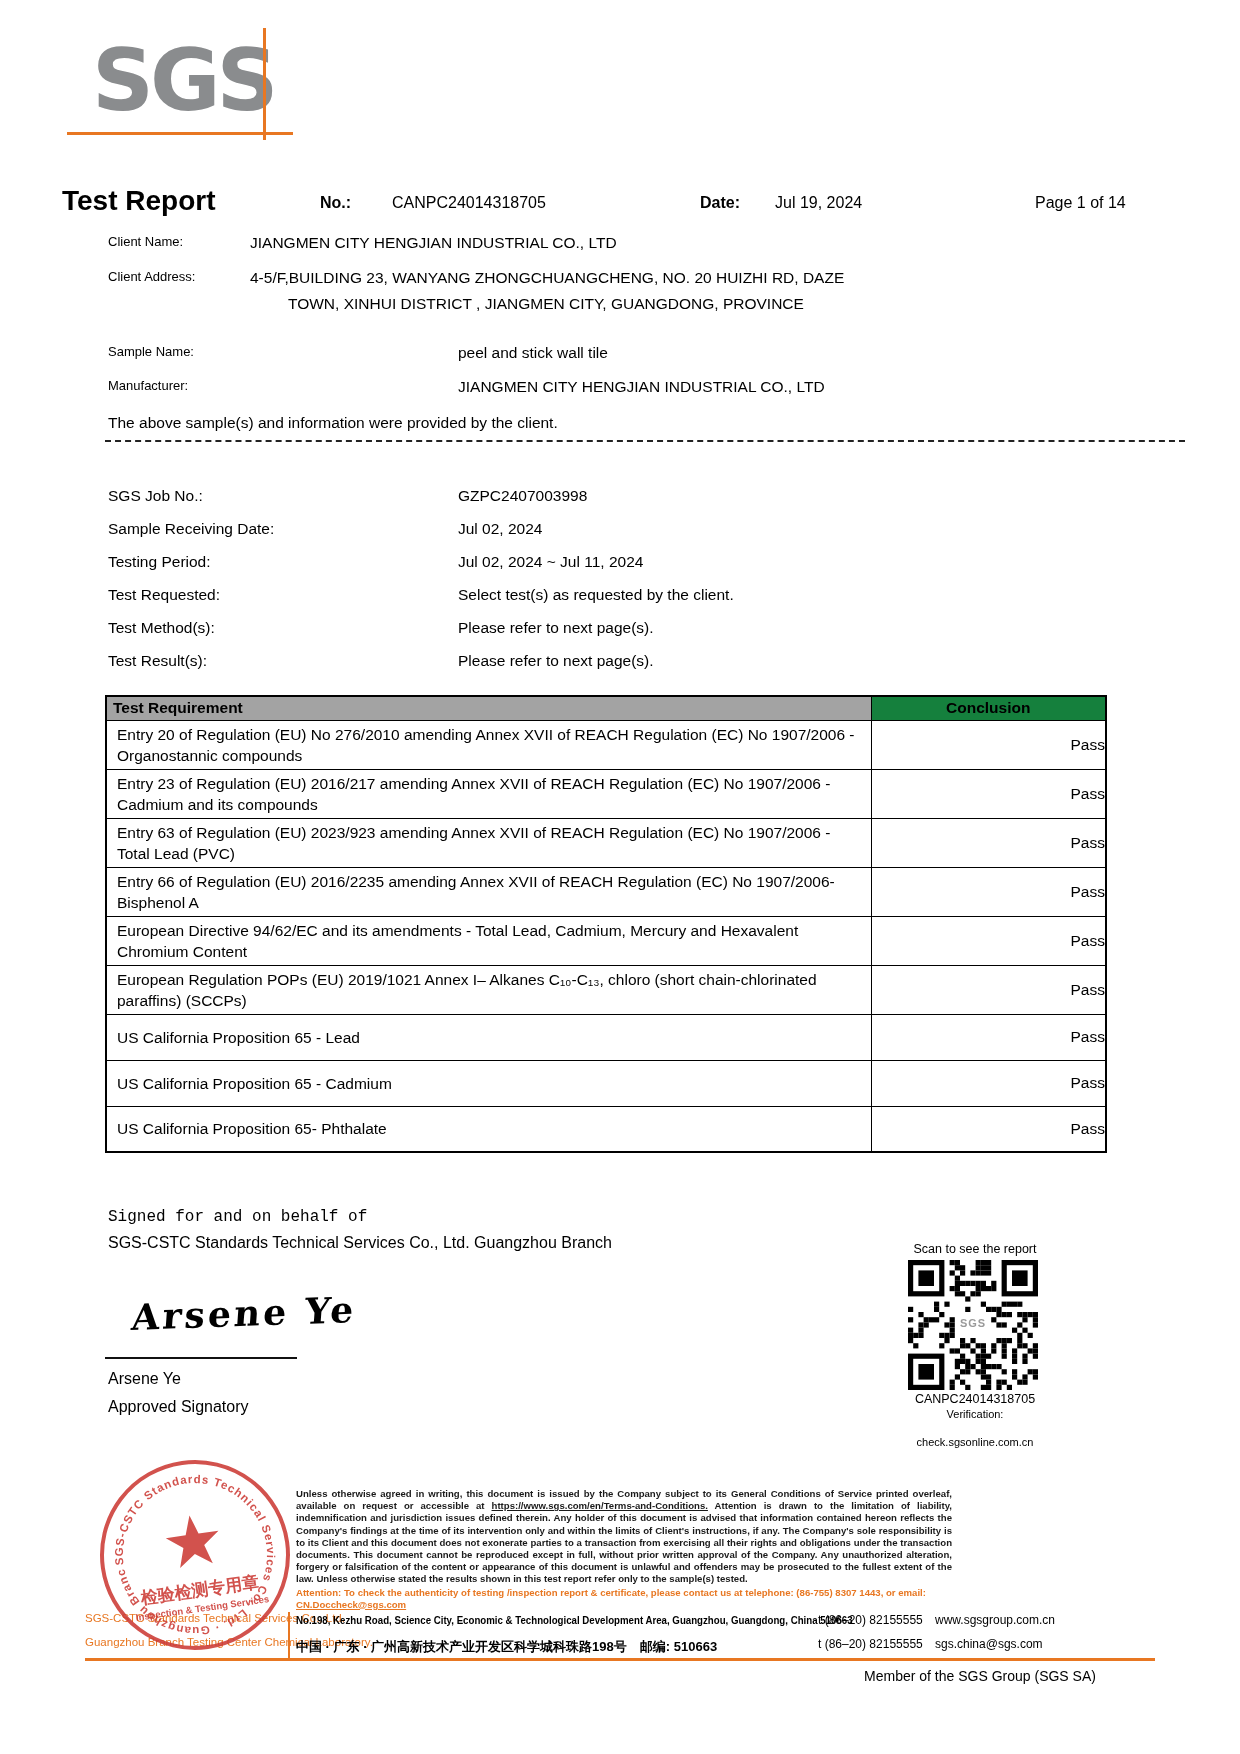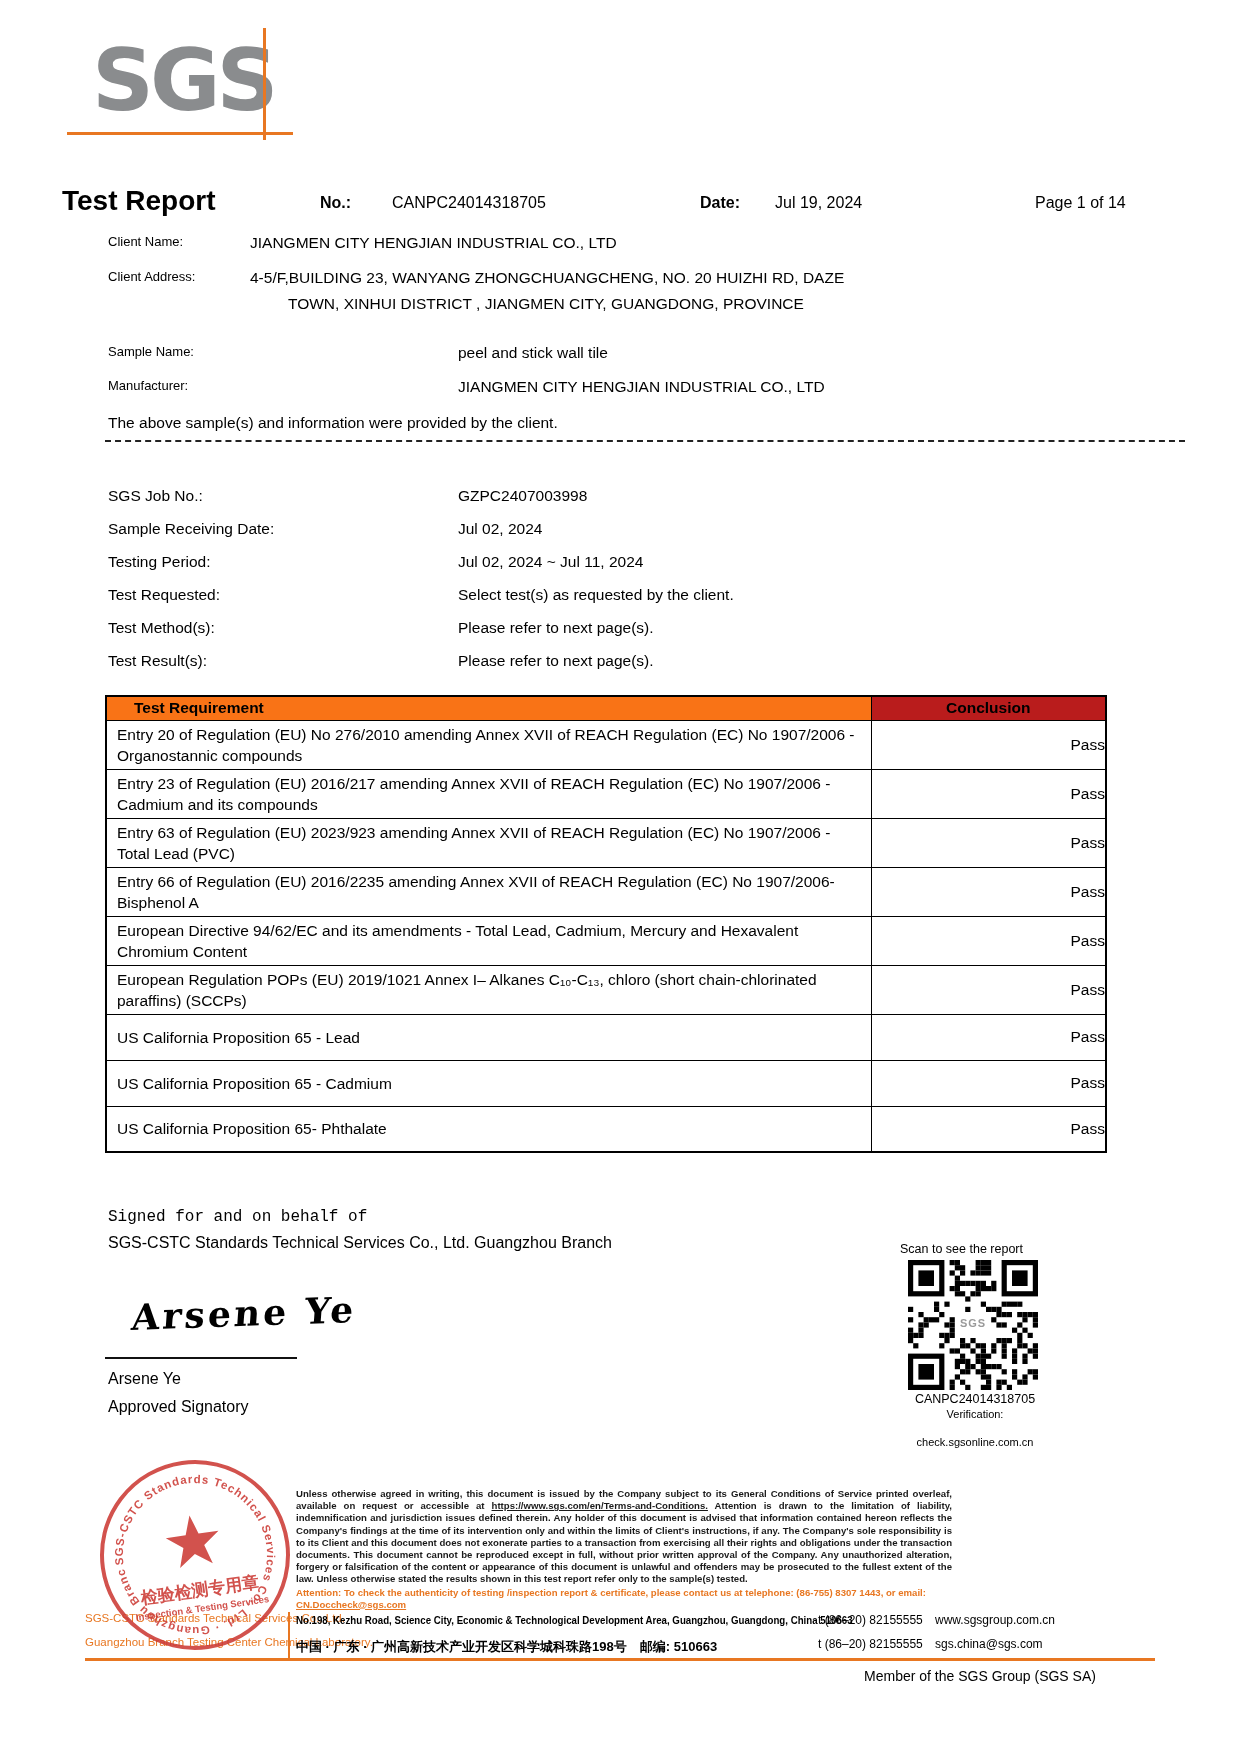--- a/index.html
+++ b/index.html
@@ -28,39 +28,39 @@
   .dash-line { left:105px; top:440px; width:1080px; border-top:2px dashed #222; }
 
   .detail-row { position:relative; height:33px; }
   .dlabel { position:absolute; left:0; font-size:15.5px; }
   .dvalue { position:absolute; left:350px; font-size:15.5px; }
 
   
   table.results { position:absolute; left:105px; top:695px; width:1000px;
                   border-collapse:collapse; border:2px solid #000; table-layout:fixed; }
   table.results th, table.results td { border:1px solid #000; font-size:15.5px; }
-  th.req-h { width:765px; text-align:left; padding:2px 27px; background:#f97316;
+  th.req-h { width:765px; text-align:left; padding:2px 6px; background:#a3a3a3;
              font-weight:bold; height:24px; }
-  th.concl-h { width:235px; text-align:center; background:#b91c1c; font-weight:bold; }
+  th.concl-h { width:235px; text-align:center; background:#15803d; font-weight:bold; }
   td.req { padding:3px 10px; line-height:21px; }
   td.concl { text-align:right; }
   tr.single td { height:46px; }
 
   
   .signed1 { left:108px; top:1208px; font-size:16px;font-family:Liberation Mono, monospace; }
   .signed2 { left:108px; top:1234px; font-size:16px; }
   .sig-script { left:132px; top:1292px; font-size:36px; font-weight:bold;
                 font-family:"DejaVu Serif", serif;
                 transform:skewX(-6deg) rotate(-2deg); letter-spacing:3px; }
   .sig-line { left:105px; top:1357px; width:192px; border-top:2.5px solid #111; }
   .sig-name { left:108px; top:1370px; font-size:16px; }
   .sig-role { left:108px; top:1398px; font-size:16px; }
 
   
-  .qr-caption { left:900px; top:1242px; width:150px; font-size:12.5px; }
+  .qr-caption { left:900px; top:1242px; width:150px; text-align:center; font-size:12.5px; }
   .qr-box { left:908px; top:1260px; width:130px; height:130px; }
   .qr-box svg { width:130px; height:130px; }
   .qr-center { left:955px; top:1315px; width:36px; height:16px; background:#fff;
                color:#9a9a9a; font-size:11px; font-weight:bold; text-align:center;
                line-height:16px; letter-spacing:1px; }
   .qr-no   { left:890px; top:1392px; width:170px; text-align:center; font-size:12.5px; }
   .qr-ver  { left:890px; top:1408px; width:170px; text-align:center; font-size:11px; }
   .qr-url  { left:890px; top:1421px; width:170px; text-align:center; font-size:11px;margin-top:15px; }
 
   

